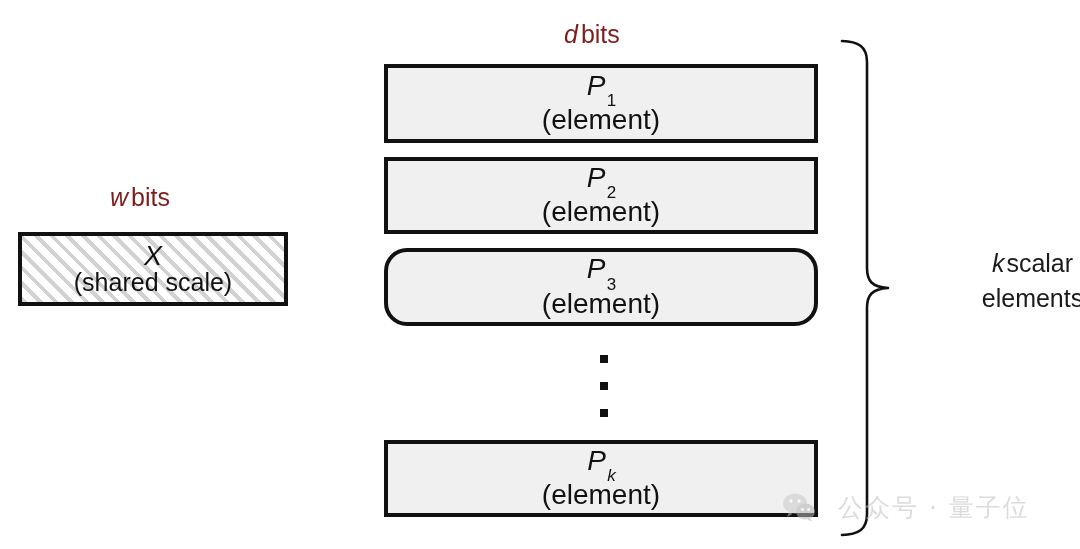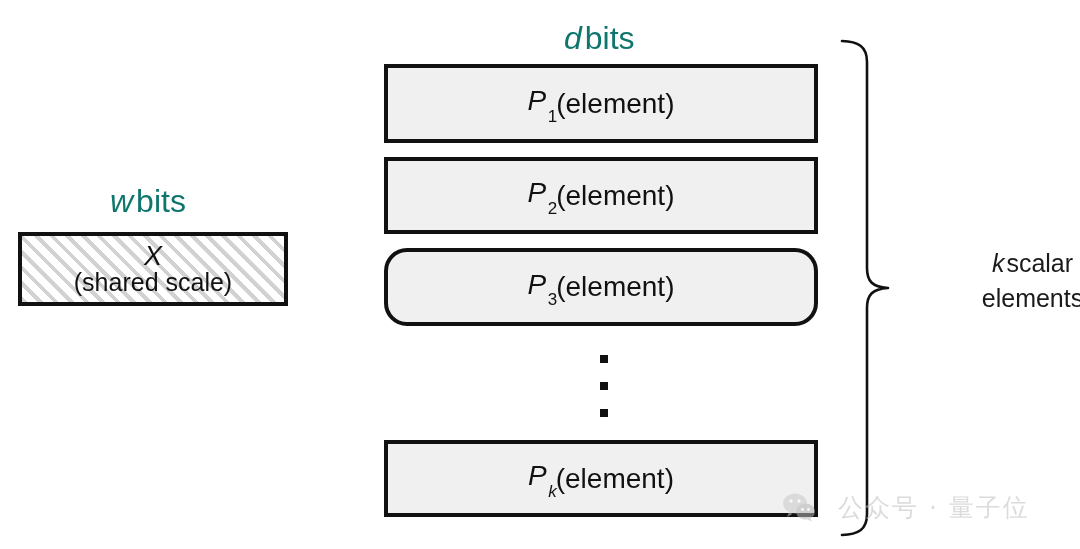--- a/index.html
+++ b/index.html
@@ -16,23 +16,23 @@
   #canvas {
     position: relative;
     width: 1080px;
     height: 549px;
     background: #ffffff;
   }
 
   
   .bits-caption {
     position: absolute;
-    font-size: 32px;
+    font-size: 25px;
     white-space: nowrap;
-    color: #0f766e;
+    color: #7f1d1d;
   }
   .bits-caption .sym {
     font-style: italic;
     padding-right: 3px;
   }
 
   
   #scale-box {
     position: absolute;
     left: 18px;
@@ -66,21 +66,21 @@
   }
 
   
   .elem-box {
     position: absolute;
     left: 384px;
     width: 434px;
     border: 4px solid #111111;
     background: #f0f0f0;
     display: flex;
-    flex-direction: row;
+    flex-direction: column;
     align-items: center;
     justify-content: center;
   }
   .elem-box .pname {
     font-size: 28px;
     font-style: italic;
     line-height: 1.0;
     color: #111111;
     position: relative;
     letter-spacing: 0.5px;

